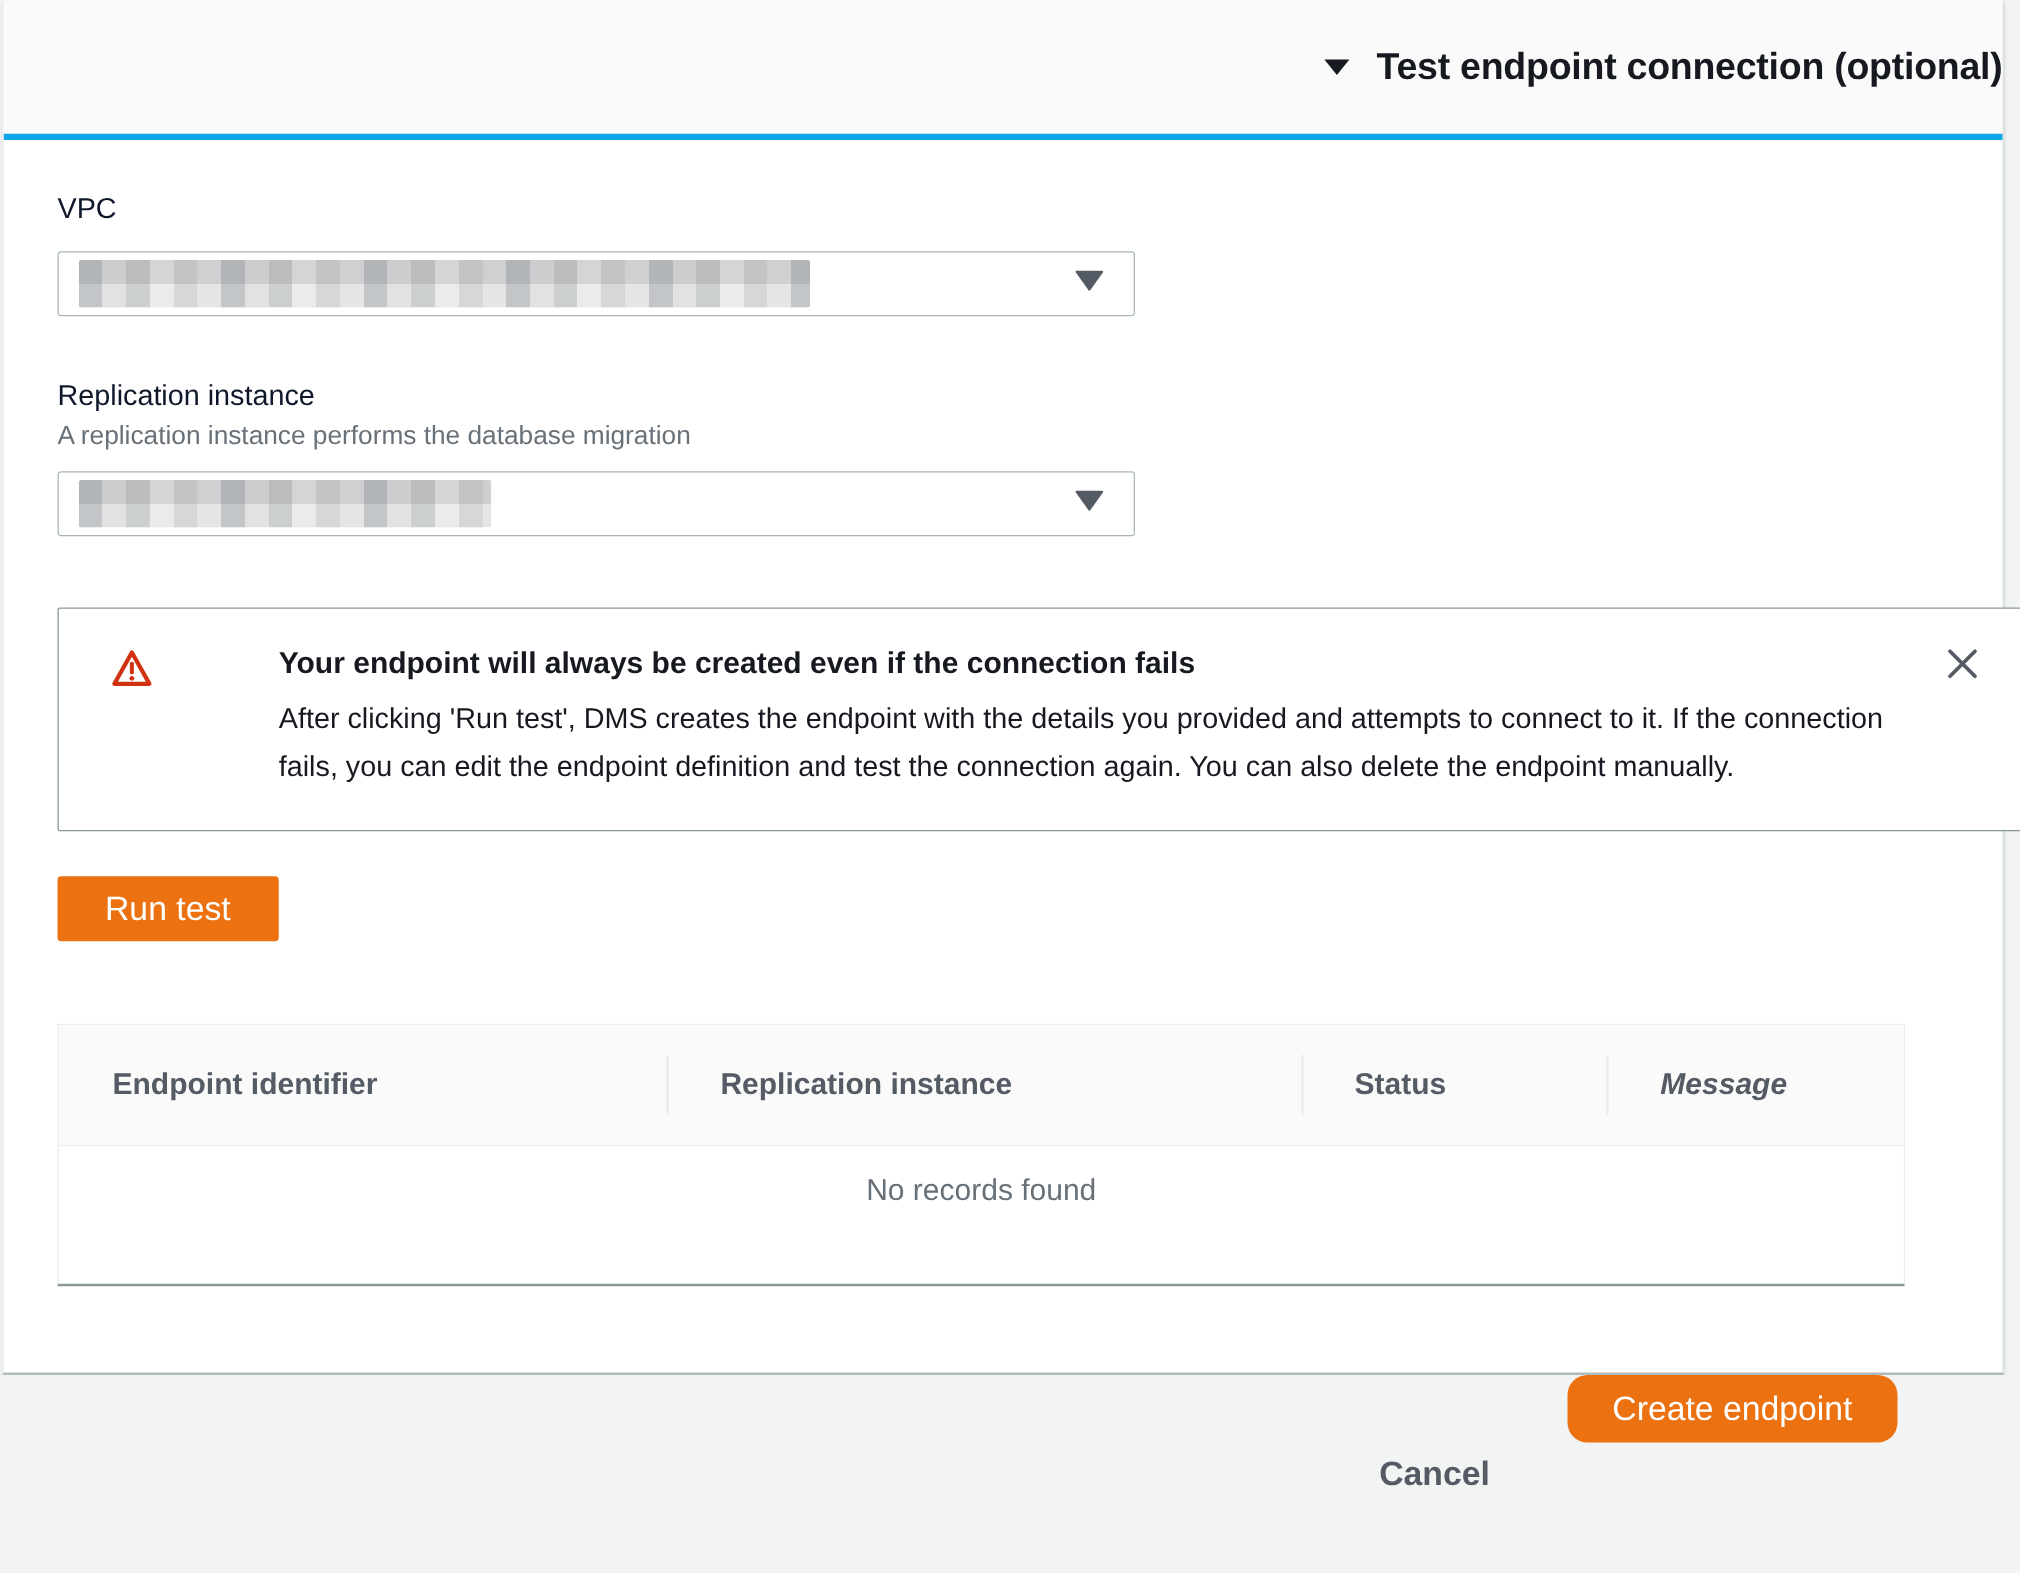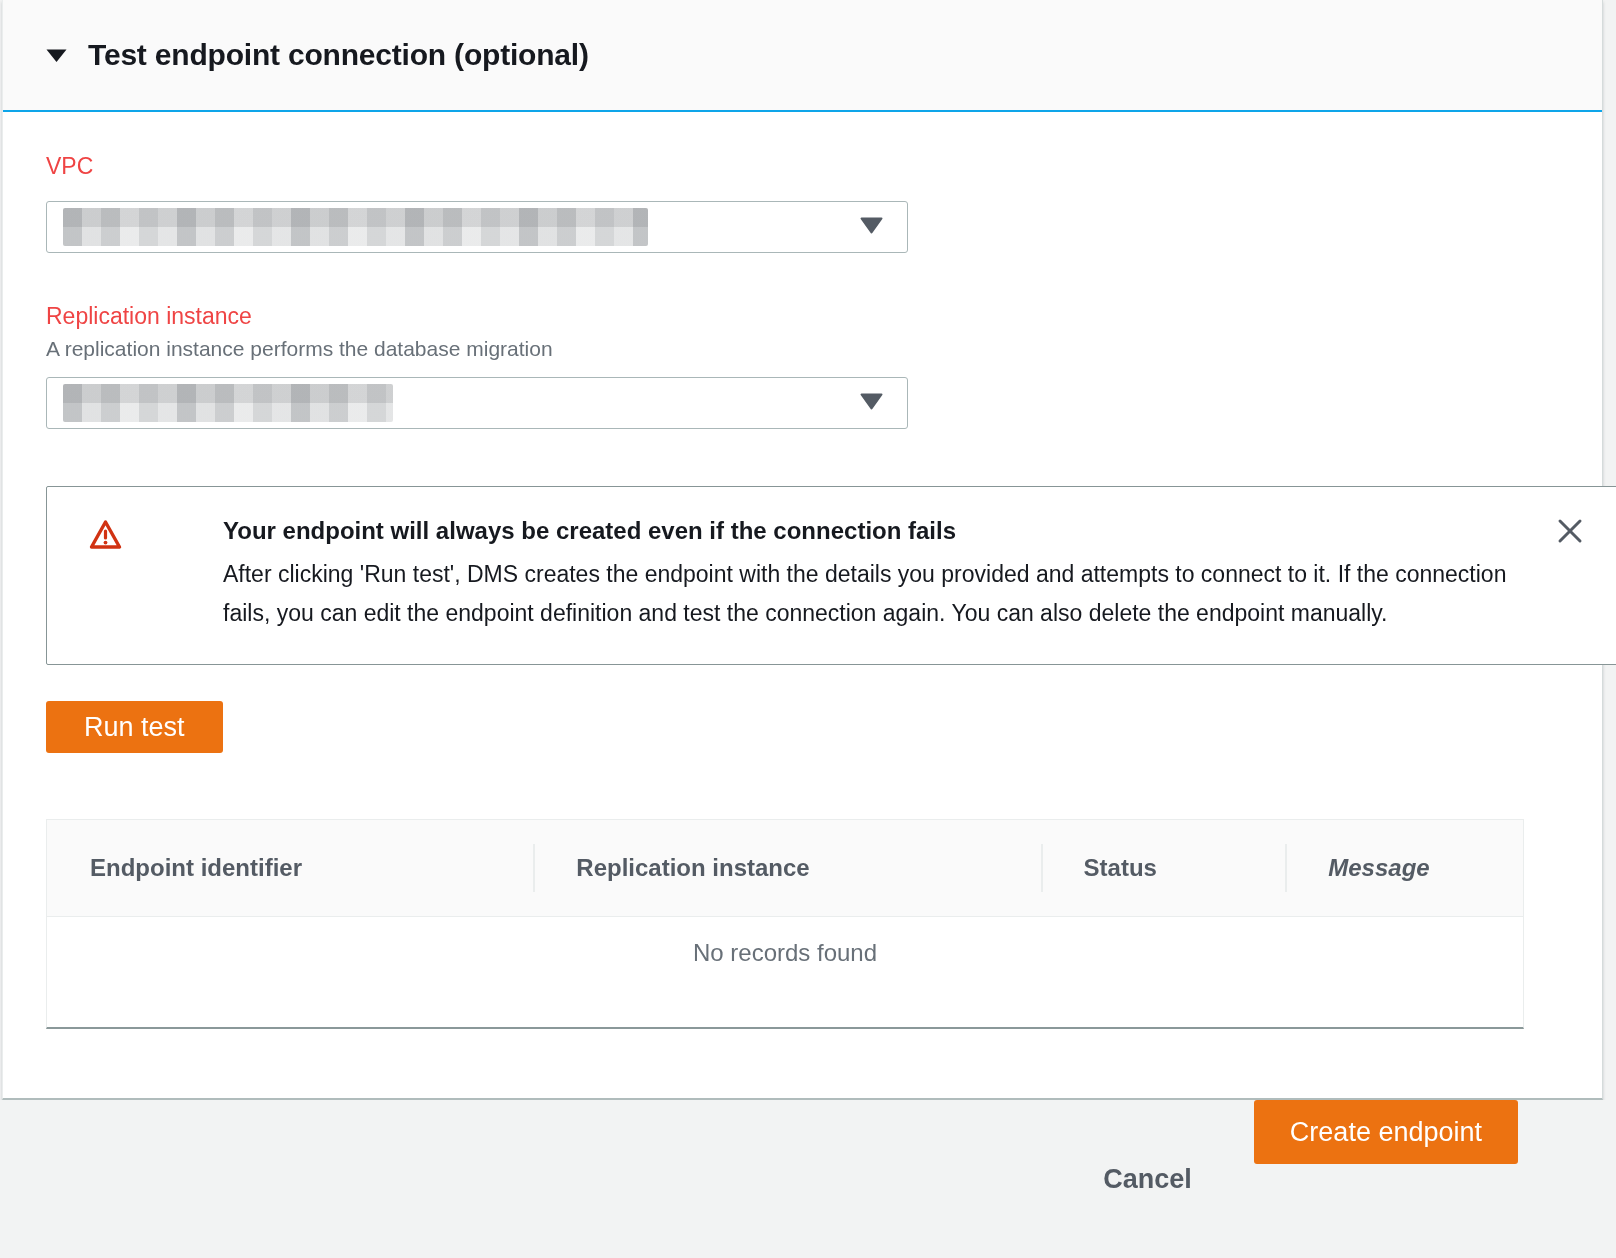--- a/index.html
+++ b/index.html
@@ -19,37 +19,38 @@
     width: 1601px; height: 1100px;
     background: #ffffff;
     border-left: 1px solid #eaeded;
     border-right: 1px solid #d5dbdb;
     border-bottom: 2px solid #b0bcbc;
     box-shadow: 0 2px 3px rgba(0,28,36,0.18);
   }
   .card-header {
     height: 112px;
     background: #fafafa;
-    border-bottom: 2px solid #0ea5e9;
+    border-bottom: 5px solid #0ea5e9;
     display: flex;
     align-items: center;
     padding-left: 43px;
     cursor: pointer;
+    justify-content: flex-end;
   }
   .caret { margin-right: 21px; display: inline-flex; }
   .card-title {
     font-size: 30px;
     font-weight: bold;
     color: #16191f;
     letter-spacing: -0.2px;
   }
   .card-body { padding: 41px 0 0 43px; }
 
   
-  .field-label { font-size: 23px; color: #ef4444; }
+  .field-label { font-size: 23px; color: #0f172a; }
   .field-desc { font-size: 21px; color: #687078; margin-top: 7px; }
   .select {
     width: 862px; height: 52px;
     background: #fff;
     border: 1px solid #aab7b8;
     border-radius: 3px;
     display: flex;
     align-items: center;
     justify-content: space-between;
     padding: 0 24px 0 16px;
@@ -179,21 +180,21 @@
   .footer {
     position: absolute;
     left: 0; bottom: 0;
     width: 1616px; height: 158px;
     display: flex;
     justify-content: flex-end;
     padding-right: 98px;
     gap: 62px;
     background: #f2f3f3;
   }
-  .btn-create { height: 64px; padding: 0 36px; }
+  .btn-create { height: 54px; padding: 0 36px; border-radius: 16px; }
 </style>
 </head>
 <body>
 
 <div class="card">
 
   <div class="card-header">
     <span class="caret">
       <svg width="21" height="15" viewBox="0 0 21 15">
           <path d="M0.5 1.5 L20.5 1.5 L10.5 14 Z" fill="#16191f"></path>

